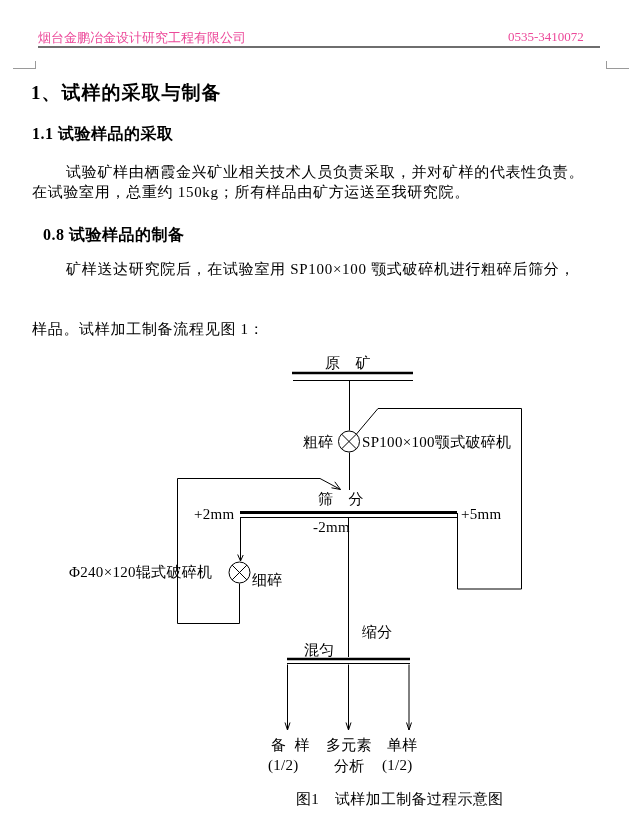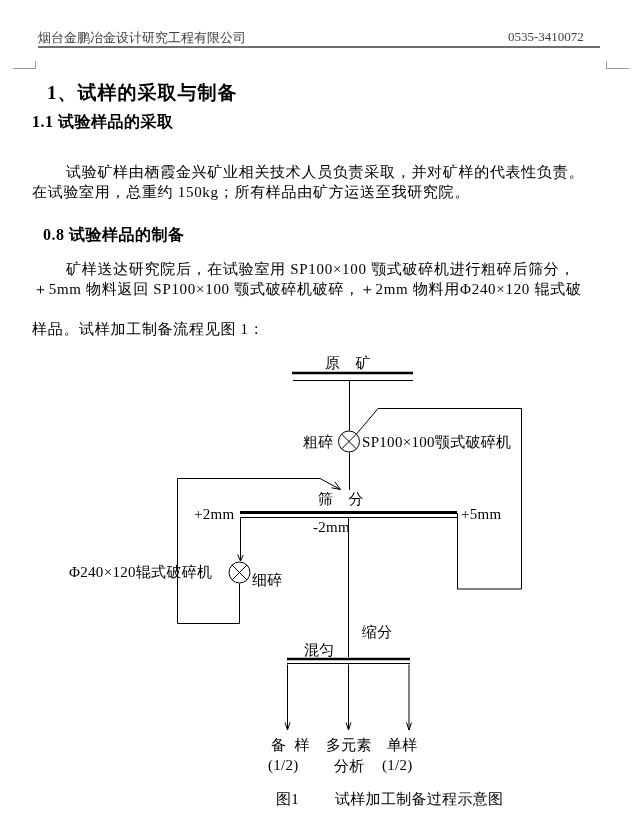--- a/index.html
+++ b/index.html
@@ -4,21 +4,21 @@
 <style>
   html,body { margin:0; padding:0; background:#e8e8e8; }
   .page {
     position:relative; width:639px; height:835px; margin:0 auto;
     background:#ffffff; overflow:hidden;
     font-family:"Liberation Serif","DejaVu Serif",serif;
     color:#000;
   }
   .abs { position:absolute; white-space:pre; }
   
-  .hdr-text { font-size:13px; color:#404040; }
+  .hdr-text { font-size:13px; color:#ec4899; }
   .hdr-line { position:absolute; left:38px; top:46px; width:562px; border-top:2px solid #6e6e6e; }
   .mark { position:absolute; width:22px; height:7px; }
   .mark-left  { left:13px;  top:61px; border-bottom:1px solid #9a9a9a; border-right:1px solid #9a9a9a; }
   .mark-right { left:606px; top:61px; border-bottom:1px solid #9a9a9a; border-left:1px solid #9a9a9a; }
   
   .h1 { font-size:19px; font-weight:bold; letter-spacing:1px; }
   .h2 { font-size:16px; font-weight:bold; letter-spacing:0.5px; }
   .body-line { font-size:15px; letter-spacing:0.7px; }
   
   .fc { font-size:15px; letter-spacing:0.3px; }
@@ -28,29 +28,28 @@
 <body>
 
 <div class="page">
 
   <span class="abs hdr-text" style="left:38px; top:29px;">烟台金鹏冶金设计研究工程有限公司</span>
   <span class="abs hdr-text" style="left:508px; top:29px;">0535-3410072</span>
   <div class="hdr-line"></div>
   <div class="mark mark-left"></div>
   <div class="mark mark-right"></div>
 
-  <div class="abs h1" style="left:31px; top:80px;margin-left:16px;">1、试样的采取与制备</div>
+  <div class="abs h1" style="left:31px; top:80px;">1、试样的采取与制备</div>
 
-  <div class="abs h2" style="left:32px; top:112px;">1.1 试验样品的采取</div>
+  <div class="abs h2" style="left:32px; top:124px;">1.1 试验样品的采取</div>
   <div class="abs body-line" style="left:66px; top:163px;">试验矿样由栖霞金兴矿业相关技术人员负责采取，并对矿样的代表性负责。</div>
   <div class="abs body-line" style="left:32px; top:183px;">在试验室用，总重约 150kg；所有样品由矿方运送至我研究院。</div>
 
   <div class="abs h2" style="left:43px; top:225px;">0.8 试验样品的制备</div>
   <div class="abs body-line" style="left:66px; top:260px;">矿样送达研究院后，在试验室用 SP100×100 颚式破碎机进行粗碎后筛分，</div>
-  <div class="abs body-line" style="left:33px; top:280px;">＋5mm 物料返回 SP100×100 颚式破碎机破碎，＋2mm 物料用Φ240×120 辊式破</div>
   <div class="abs body-line" style="left:32px; top:320px;">样品。试样加工制备流程见图 1：</div>
 
   <svg class="fc-lines" viewBox="0 0 639 835">
     <g stroke="#000" fill="none" stroke-width="1">
 
       <path d="M292 373 H413" stroke-width="2.6"></path>
       <path d="M293 380.5 H413"></path>
 
       <path d="M349.5 381 V430.5"></path>
       <circle cx="349" cy="441.5" r="10.5"></circle>
@@ -96,16 +95,16 @@
   <span class="abs fc" style="left:304px; top:641px;">混匀</span>
   <span class="abs fc" style="left:362px; top:623px;text-align:right;">缩分</span>
 
   <span class="abs fc" style="left:271px; top:736px;">备  样</span>
   <span class="abs fc" style="left:268px; top:757px;">(1/2)</span>
   <span class="abs fc" style="left:326px; top:736px;">多元素</span>
   <span class="abs fc" style="left:334px; top:757px;">分析</span>
   <span class="abs fc" style="left:387px; top:736px;">单样</span>
   <span class="abs fc" style="left:382px; top:757px;">(1/2)</span>
 
-  <span class="abs fc" style="left:276px; top:790px;">图1</span>
+  <span class="abs fc" style="left:296px; top:790px;">图1</span>
   <span class="abs fc" style="left:335px; top:790px;">试样加工制备过程示意图</span>
 
 </div>
 
 </body></html>

